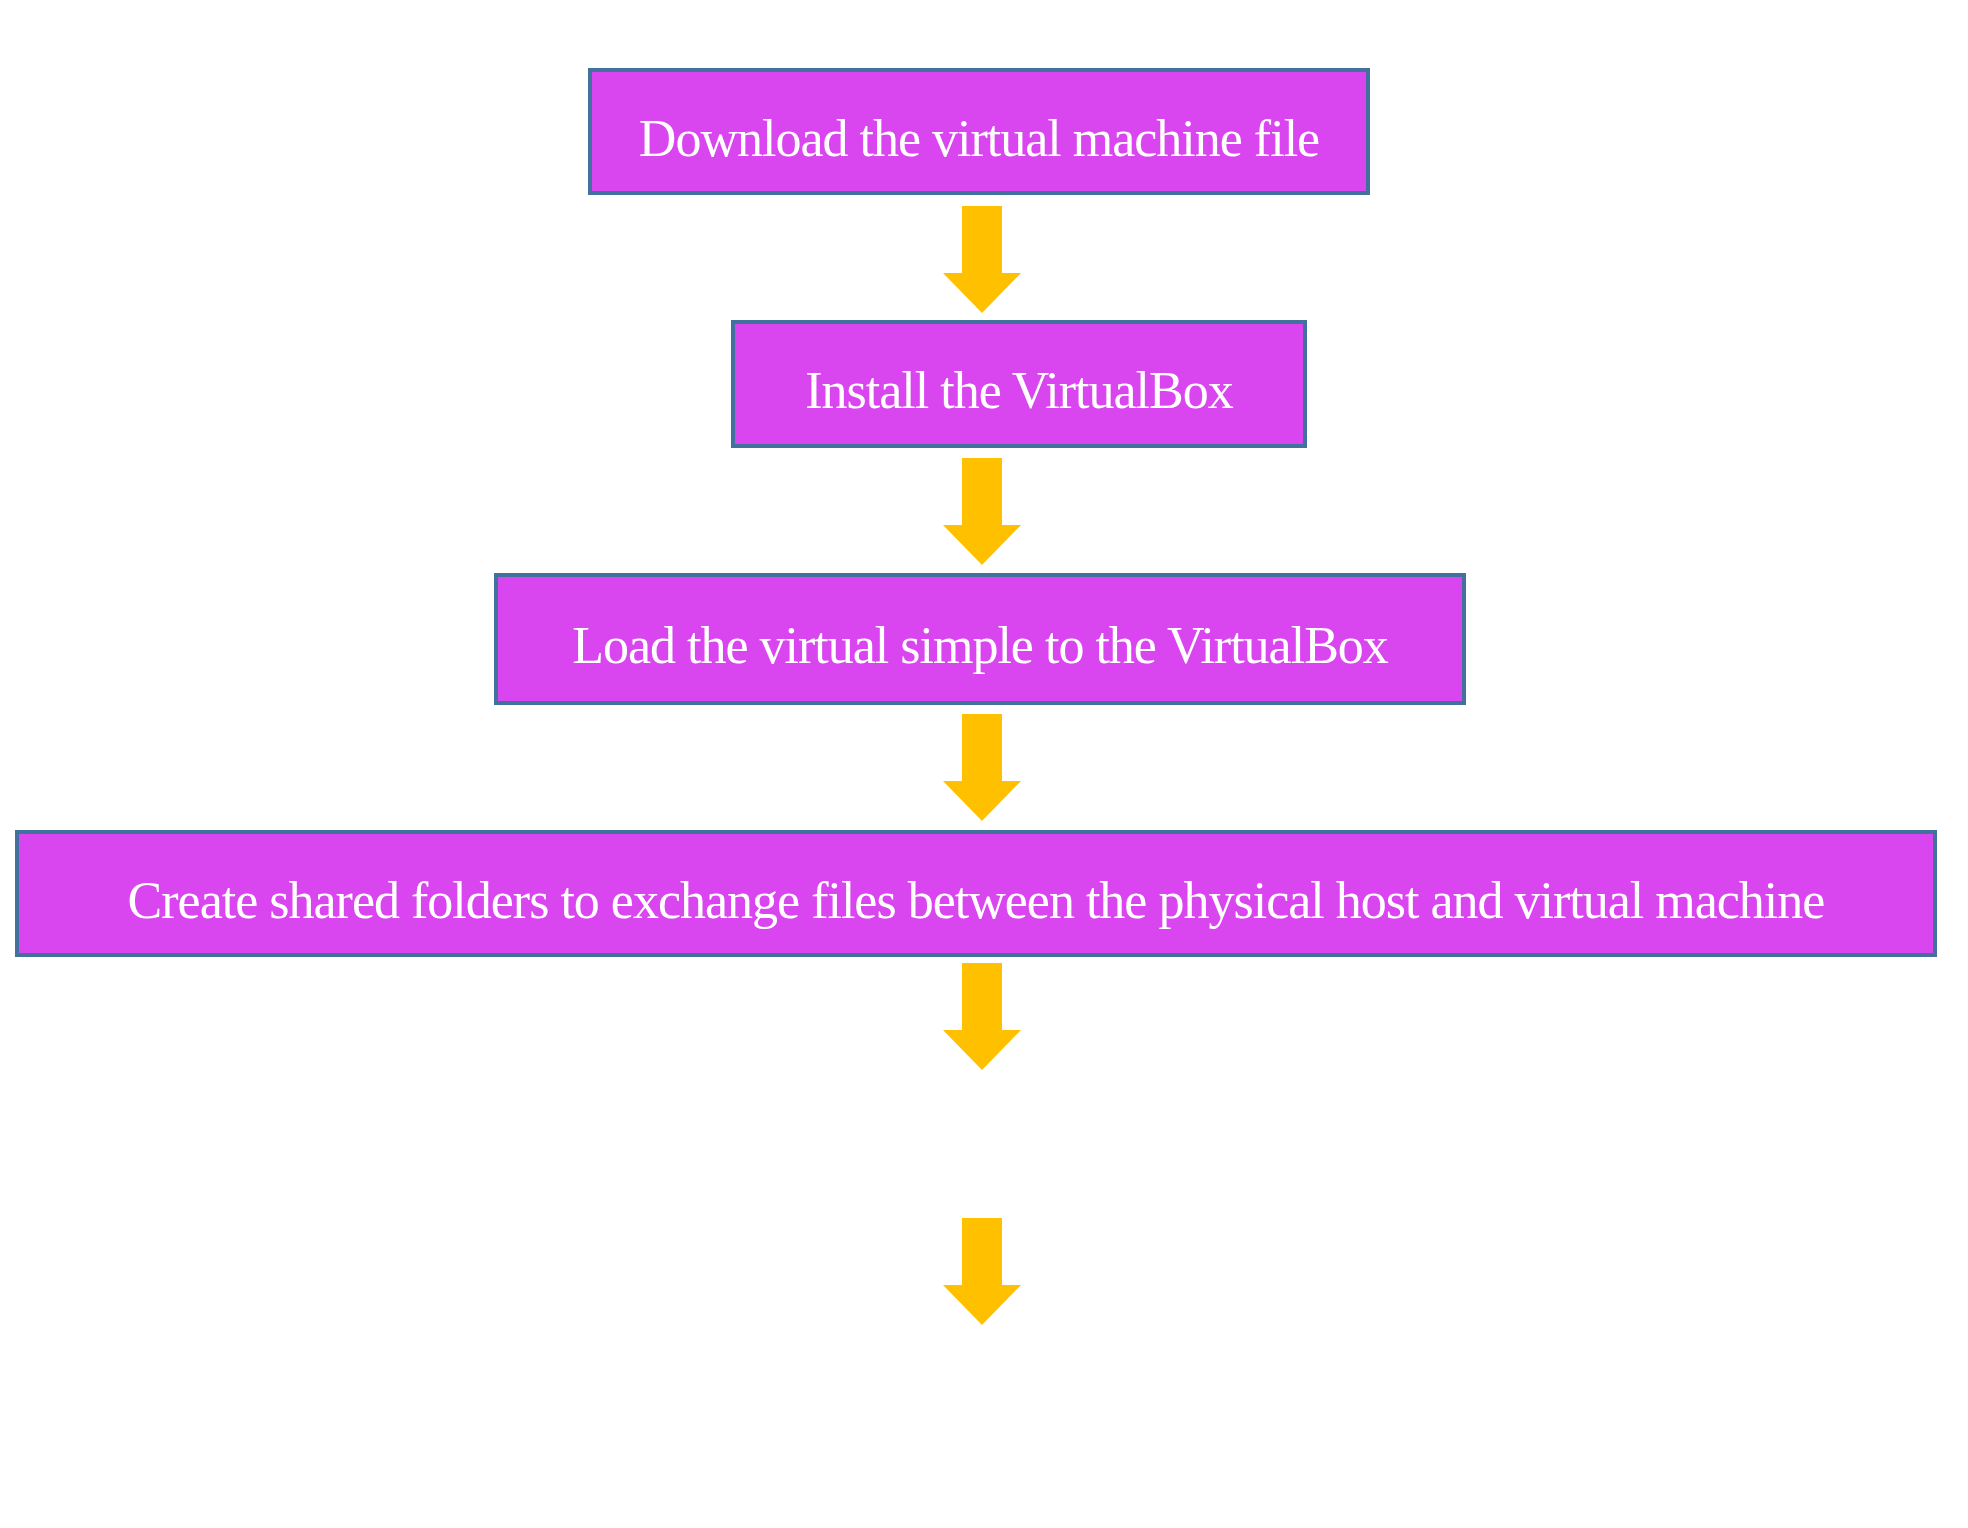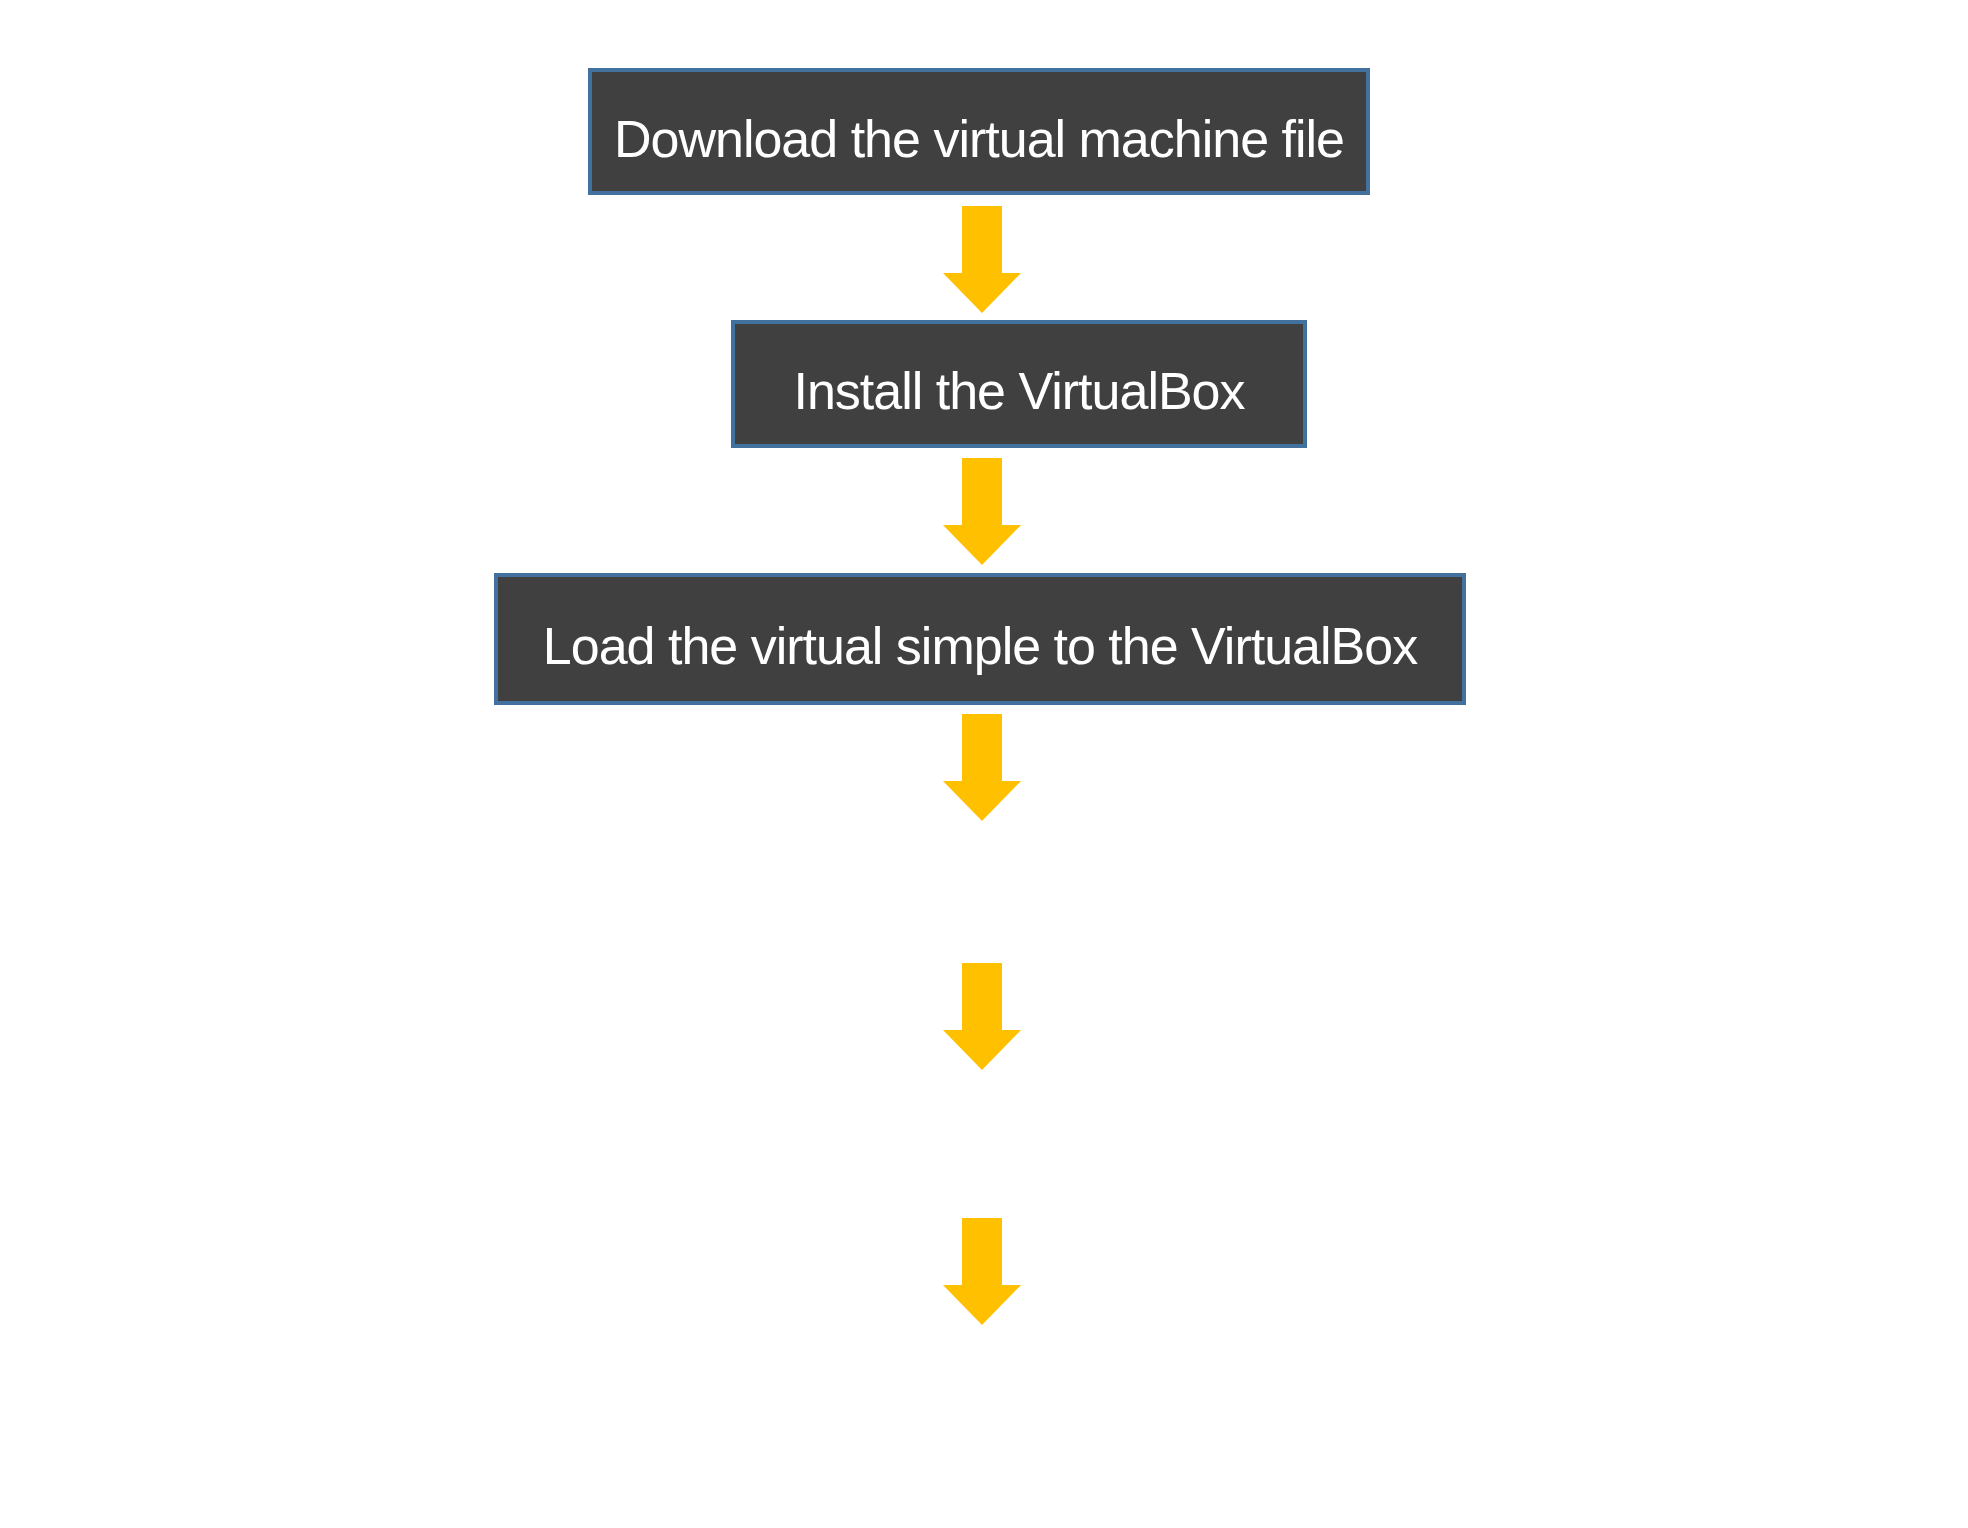--- a/index.html
+++ b/index.html
@@ -11,26 +11,27 @@
     position: relative;
     width: 1968px;
     height: 1528px;
     background: #ffffff;
     font-family: "Liberation Sans", sans-serif;
     overflow: hidden;
   }
   .flow-box {
     position: absolute;
     box-sizing: border-box;
-    background: #404040;
+    background: #d946ef;
     border: 4px solid #41719C;
     display: flex;
     align-items: center;
     justify-content: center;
     text-align: left;
+    font-family: Liberation Serif, serif;
   }
   .flow-box span {
     color: #ffffff;
     font-size: 52px;
     letter-spacing: -1px;
     white-space: nowrap;
     line-height: 1;
     padding-top: 14px;
   }
   .arrow {
@@ -76,20 +77,23 @@
   </svg>
 
   <div class="flow-box b3">
     <span>Load the virtual simple to the VirtualBox</span>
   </div>
 
   <svg class="arrow a3" viewBox="0 0 78 107">
     <polygon points="19,0 59,0 59,67 78,67 39,107 0,67 19,67"></polygon>
   </svg>
 
+  <div class="flow-box b4">
+    <span>Create shared folders to exchange files between the physical host and virtual machine</span>
+  </div>
 
   <svg class="arrow a4" viewBox="0 0 78 107">
     <polygon points="19,0 59,0 59,67 78,67 39,107 0,67 19,67"></polygon>
   </svg>
 
 
   <svg class="arrow a5" viewBox="0 0 78 107">
     <polygon points="19,0 59,0 59,67 78,67 39,107 0,67 19,67"></polygon>
   </svg>
 

